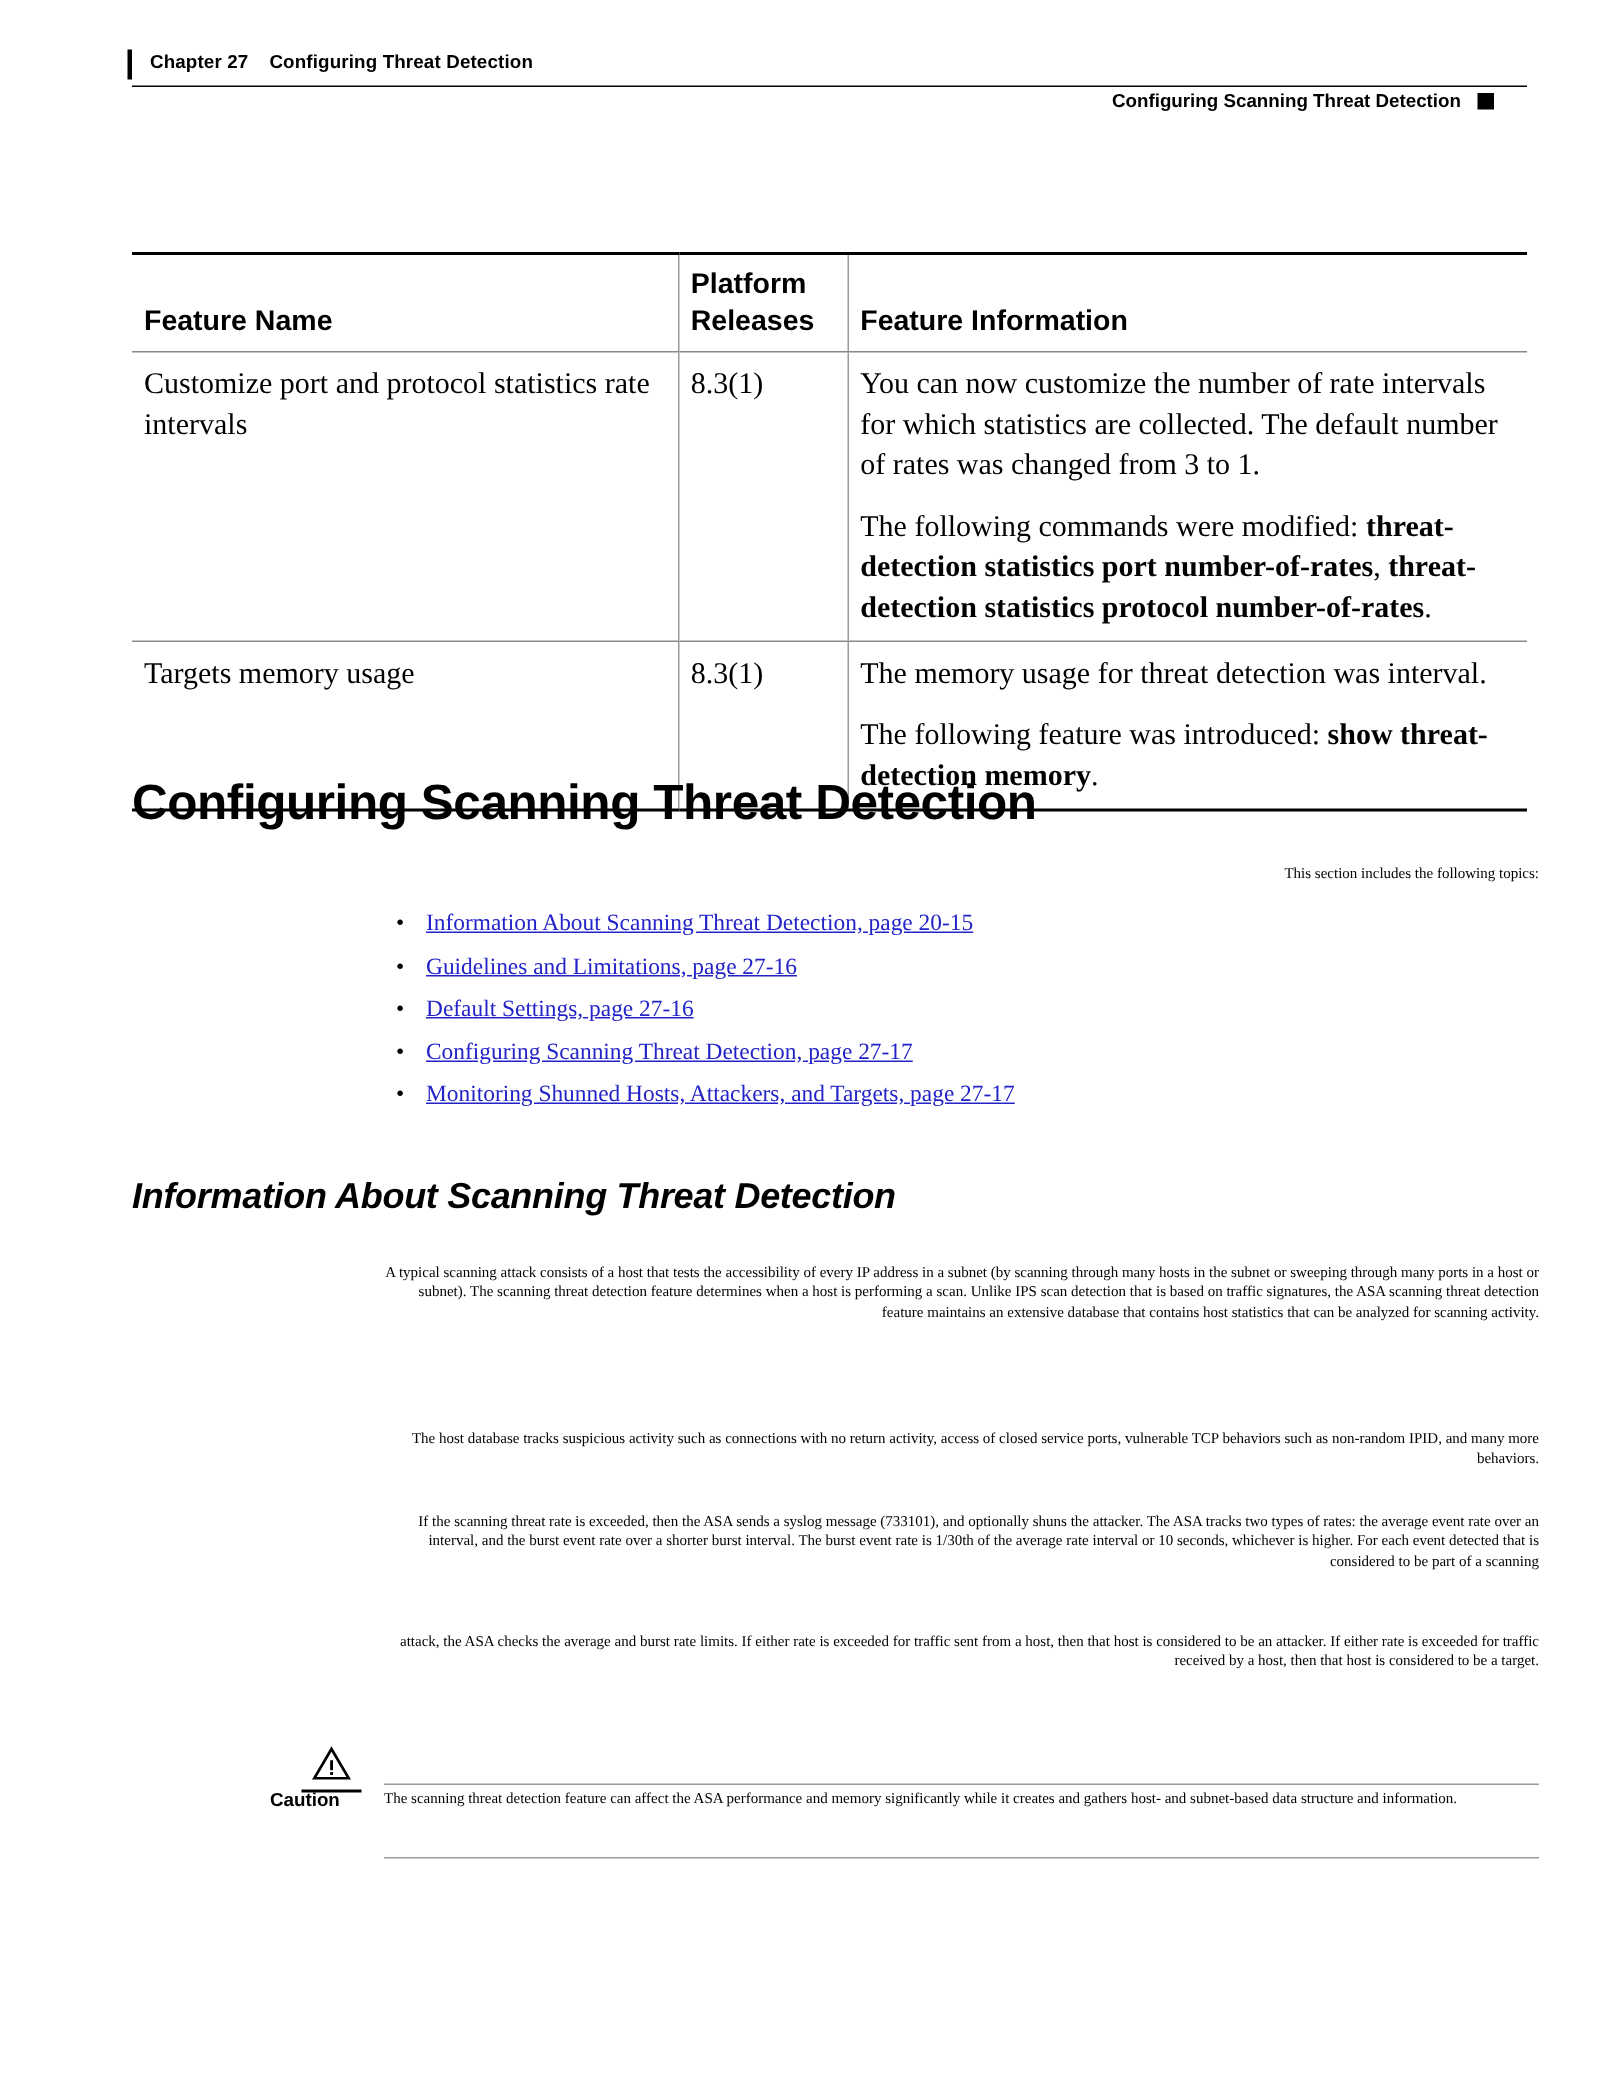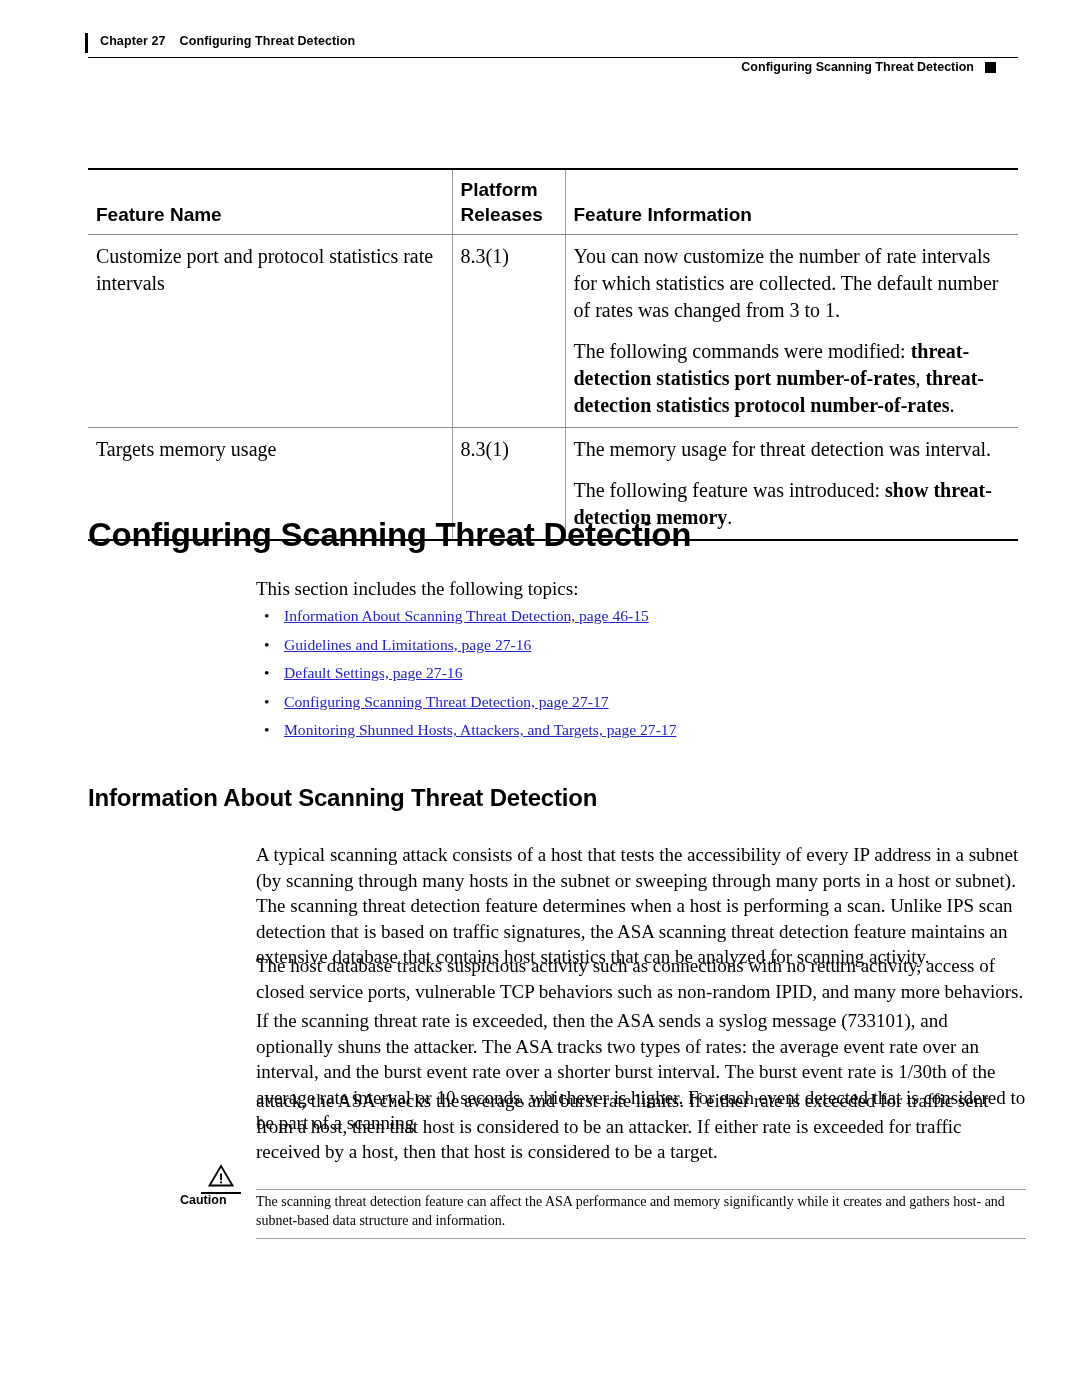--- a/index.html
+++ b/index.html
@@ -162,31 +162,32 @@
 
   .h2 {
     position: absolute;
     left: 88px;
     font-family: "Liberation Sans", sans-serif;
     font-weight: bold;
     font-size: 24px;
     letter-spacing: -0.2px;
     margin: 0;
     white-space: nowrap;
+    font-style: italic;
   }
   .h2-info { top: 784px; }
 
   
   .body-text {
     position: absolute;
     left: 256px;
     width: 770px;
-    font-size: 19px;
+    font-size: 10px;
     line-height: 1.345;
-    text-align: left;
+    text-align: right;
   }
   .intro-line { top: 576px; }
 
   .bullets {
     position: absolute;
     left: 256px;
     top: 605px;
     width: 770px;
     margin: 0;
     padding: 0;
@@ -258,21 +259,21 @@
     text-align: left;
     font-family: "Liberation Sans", sans-serif;
     font-weight: bold;
     font-size: 12.5px;
   }
   .caution-body {
     position: absolute;
     left: 76px;
     top: 33px;
     width: 768px;
-    font-size: 14px;
+    font-size: 10px;
     line-height: 1.345;
   }
 
   
   .footer {
     position: absolute;
     left: 0;
     bottom: 0;
     width: 1080px;
     height: 110px;
@@ -336,21 +337,21 @@
     </tbody>
   </table>
 
   <h1 class="h1 h1-main">Configuring Scanning Threat Detection</h1>
 
   <div class="body-text intro-line">This section includes the following topics:</div>
 
   <ul class="bullets">
     <li>
       <span class="dot">•</span>
-      <a class="link" href="#">Information About Scanning Threat Detection, page 46-15</a>
+      <a class="link" href="#">Information About Scanning Threat Detection, page 20-15</a>
     </li>
     <li>
       <span class="dot">•</span>
       <a class="link" href="#">Guidelines and Limitations, page 27-16</a>
     </li>
     <li>
       <span class="dot">•</span>
       <a class="link" href="#">Default Settings, page 27-16</a>
     </li>
     <li>

